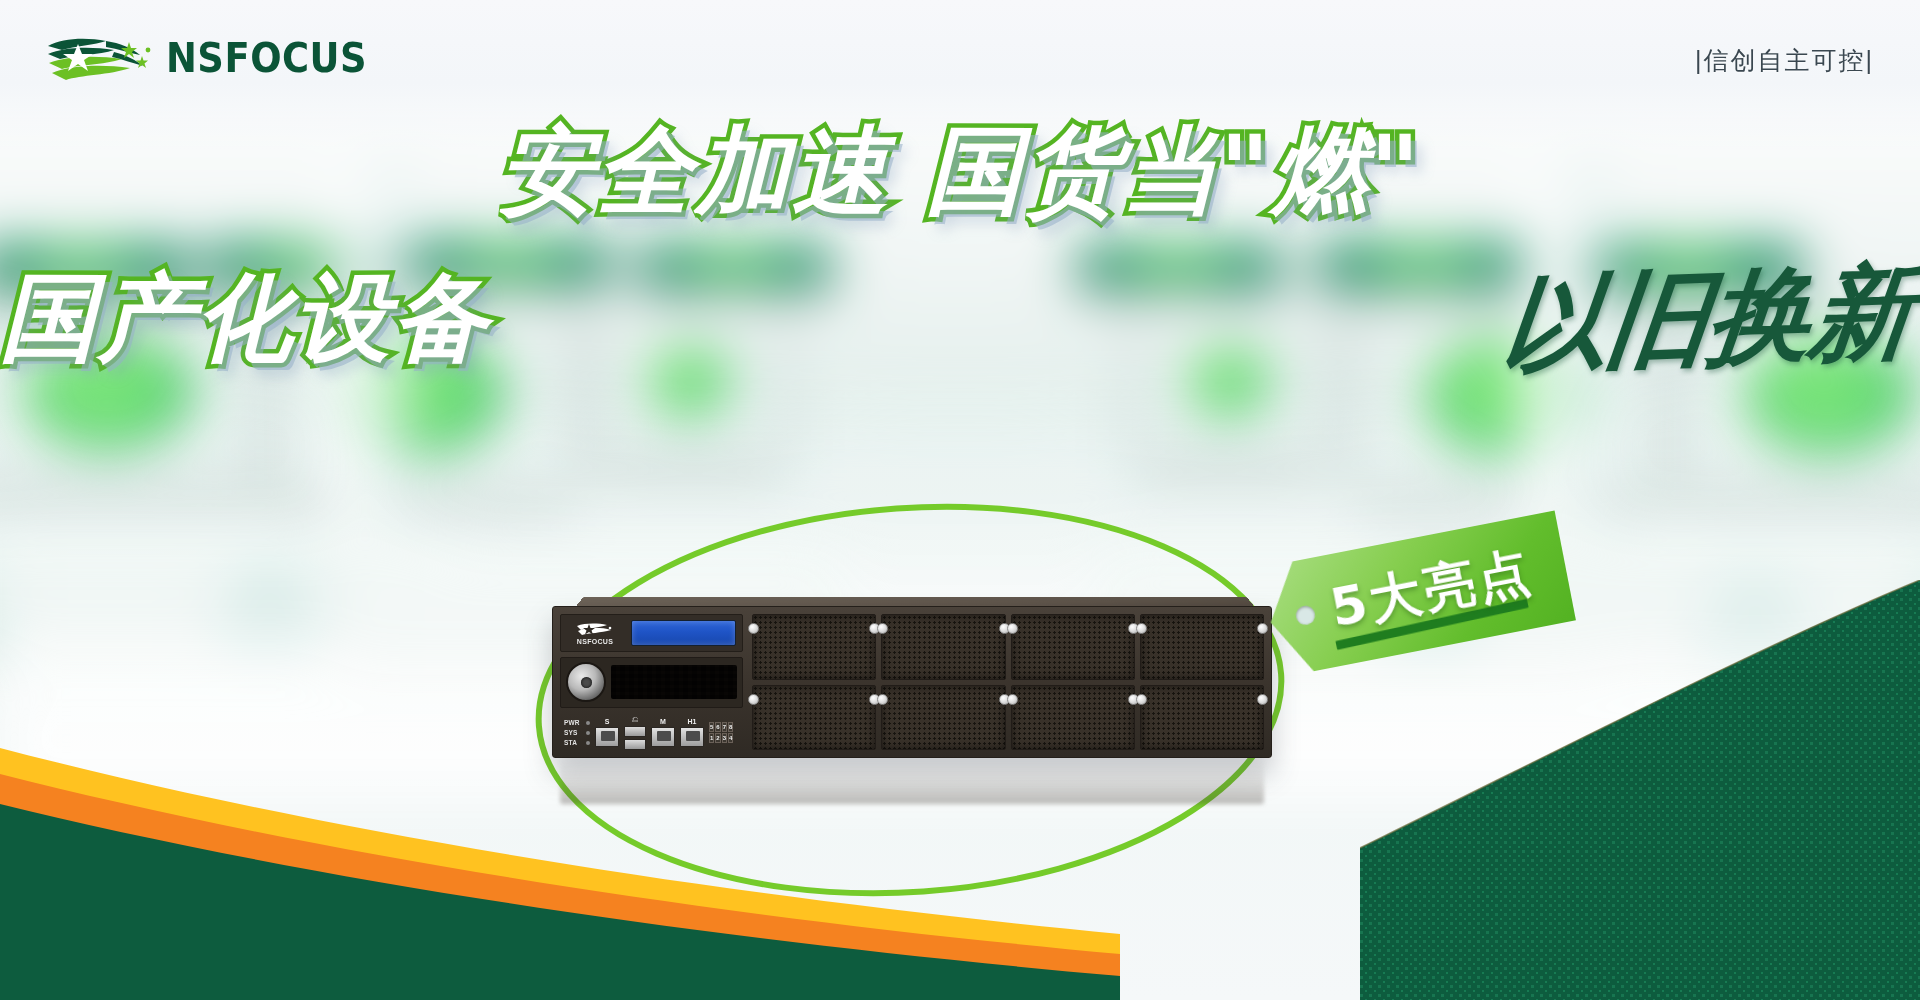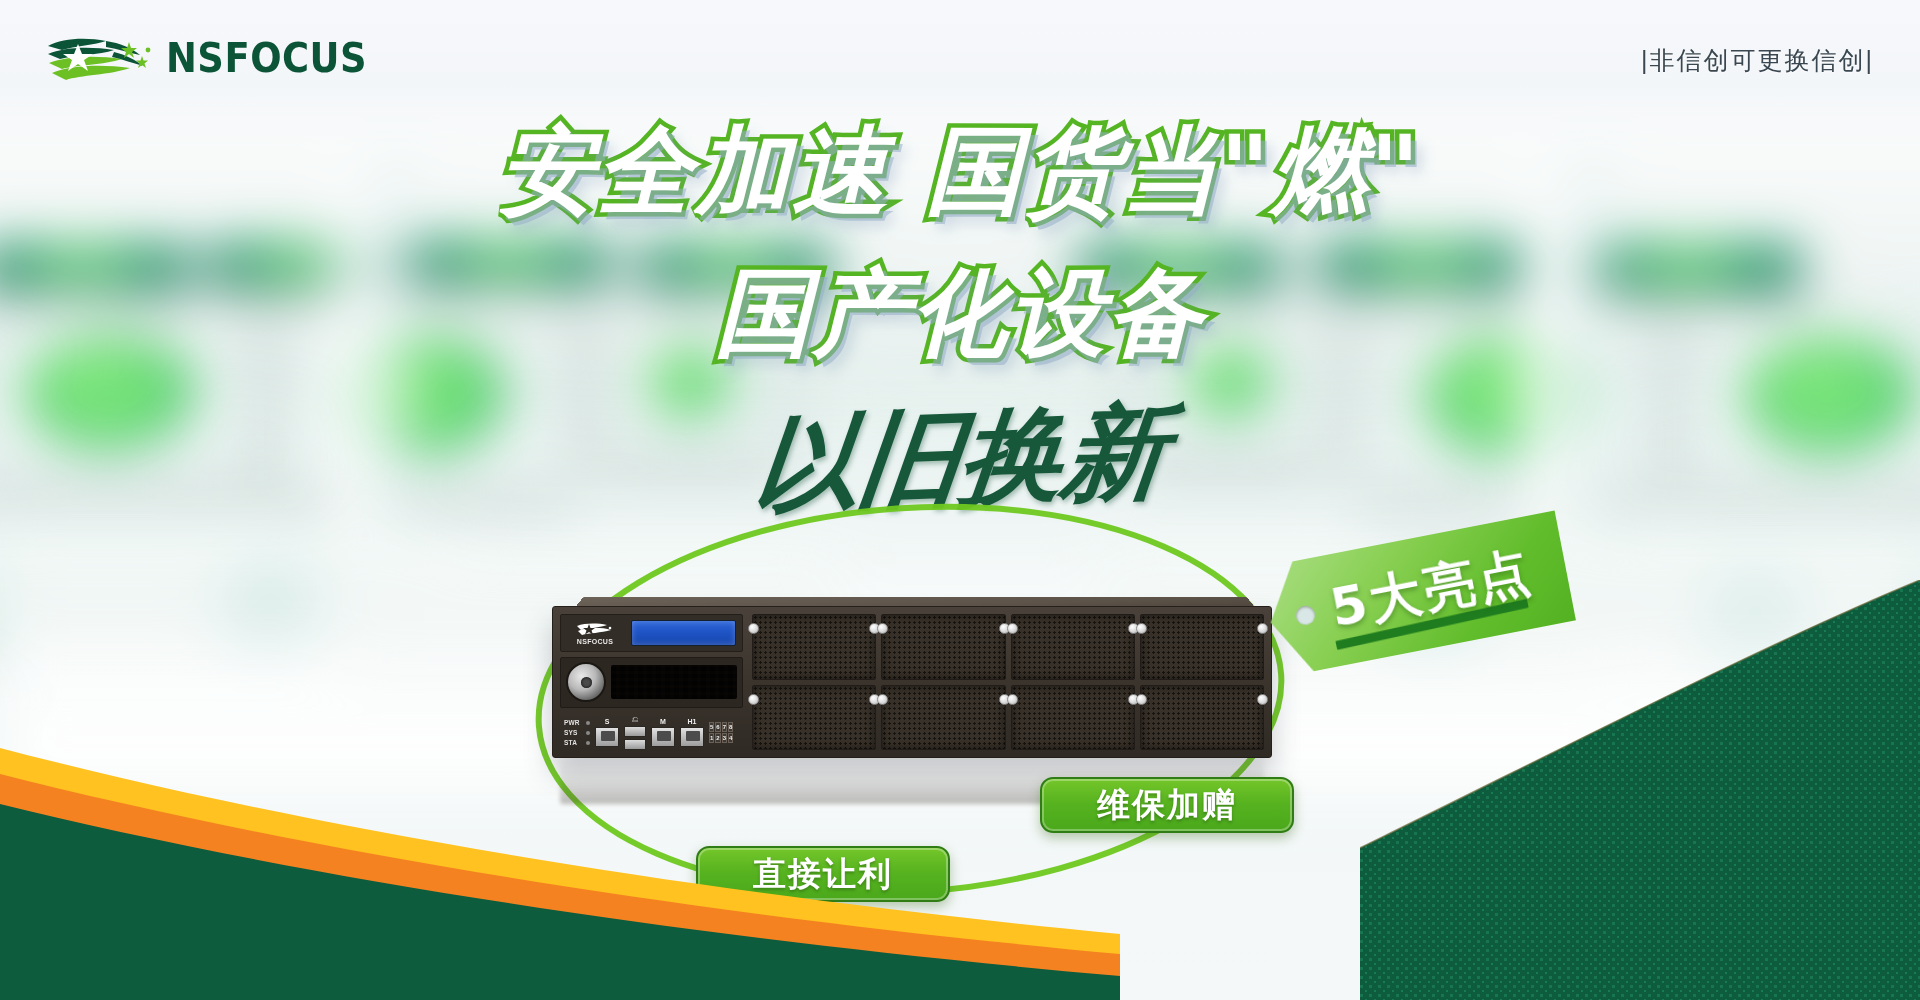--- a/index.html
+++ b/index.html
@@ -64,21 +64,21 @@
   .tagline {
     position:absolute; right:46px; top:44px;
     font-size:25px; color:#3a4750; letter-spacing:2px; font-weight:500;
     text-shadow:0 1px 2px rgba(255,255,255,.8);
   }
 
   
   .headline { position:absolute; left:0; top:108px; width:1920px; text-align:center; }
   .hl-line { position:relative; white-space:nowrap; }
   .hl-l1 { font-size:96px; }
-  .hl-l2 { font-size:96px; margin-top:12px; display:flex; justify-content:space-between; align-items:center; gap:10px;flex-direction:column; }
+  .hl-l2 { font-size:96px; margin-top:12px; display:flex; justify-content:space-between; align-items:center; gap:10px; }
   .hl-txt {
     font-weight:900; font-style:italic; color:#ffffff; letter-spacing:2px;
     -webkit-text-stroke:9px #55b522;
     paint-order:stroke fill;
     text-shadow:
       6px 7px 0 rgba(150,175,200,.55),
       10px 12px 14px rgba(120,150,180,.35);
     font-family:"DejaVu Sans","Liberation Sans",sans-serif;
   }
   .hl-brush {
@@ -252,21 +252,21 @@
       <path d="M62 9 C76 11, 88 16, 96 23 C86 21, 74 17, 62 15 Z" fill="#0b5437"></path>
       <path d="M70 20 C82 23, 92 28, 99 34 C88 31, 78 27, 68 25 Z" fill="#0b5437"></path>
       <polygon points="34,12 38,22 49,22 40,28 44,39 34,32 24,39 28,28 19,22 30,22" fill="#ffffff"></polygon>
       <polygon points="85,10 87,16 93,16 88,20 90,26 85,22 80,26 82,20 77,16 83,16" fill="#6cc024"></polygon>
       <polygon points="98,24 99.5,28.5 104,28.5 100.5,31.5 102,36 98,33 94,36 95.5,31.5 92,28.5 96.5,28.5" fill="#6cc024"></polygon>
       <circle cx="104" cy="18" r="2.4" fill="#6cc024"></circle>
     </svg>
     <span class="logo-word">NSFOCUS</span>
   </div>
 
-  <div class="tagline">|非信创可更换信创|</div>
+  <div class="tagline">|信创自主可控|</div>
 
   <div class="headline">
     <div class="hl-line hl-l1">
       <span class="hl-txt">安全加速 国货当"燃"</span>
     </div>
     <div class="hl-line hl-l2">
       <span class="hl-txt">国产化设备</span>
       <span class="hl-brush">以旧换新</span>
     </div>
   </div>
@@ -379,23 +379,21 @@
             <span class="screw r"></span>
           </div>
       </div>
     </div>
     <div class="srv-reflect"></div>
   </div>
 
 
 
 
-  <div class="badge" style="left:696px; top:846px; width:254px; height:56px;">直接让利</div>
-
-  <div class="badge" style="left:1040px; top:777px; width:254px; height:56px;">维保加赠</div>
+
 
   <div class="tag5">
     <div class="tag5-shape"></div>
     <div class="tag5-hole"></div>
     <div class="tag5-underline"></div>
     <div class="tag5-txt">5大亮点</div>
   </div>
 
   <svg class="wave-left" viewBox="0 0 1120 280" preserveAspectRatio="none">
     <path d="M0 28 C260 96, 640 168, 1120 214 L1120 280 L0 280 Z" fill="#ffc220"></path>

